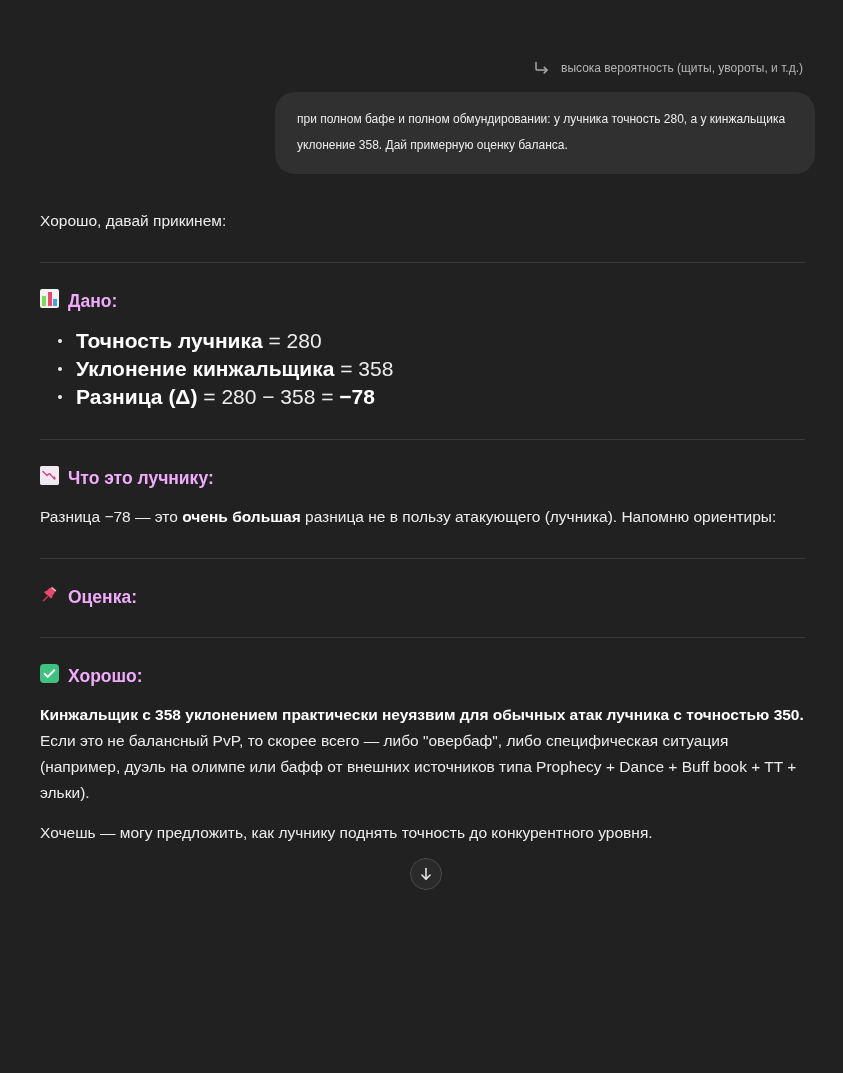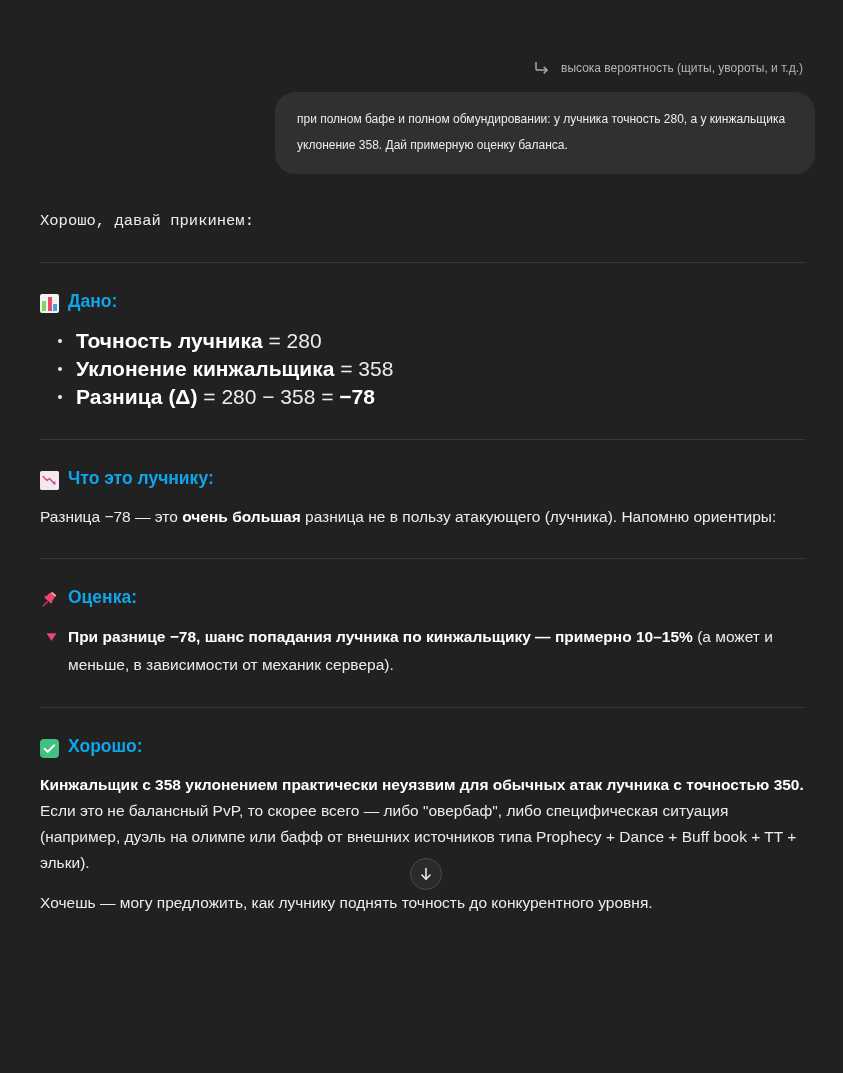--- a/index.html
+++ b/index.html
@@ -72,36 +72,35 @@
     margin-top: 34px;
   }
   .para {
     font-size: 15.5px;
     line-height: 26px;
     color: #ececec;
     margin: 0 0 6px 0;
   }
   .intro {
     margin-bottom: 0;
-    font-family: Liberation Mono, monospace;
   }
   hr.rule {
     border: 0;
     border-top: 1px solid #3a3a3a;
     margin: 28px 0 26px 0;
     height: 0;
   }
   h3.section-head {
     font-size: 17.5px;
     font-weight: bold;
     line-height: 24px;
     margin: 0 0 14px 0;
-    color: #0ea5e9;
+    color: #f0abfc;
     display: flex;
-    align-items: flex-end;
+    align-items: flex-start;
     gap: 9px;
   }
   .emoji {
     font-size: 16px;
     line-height: 1;
     display: inline-block;
     width: 19px;
     height: 19px;
     flex: 0 0 auto;
     position: relative;
@@ -279,30 +278,20 @@
     <h3 class="section-head">
       <span class="emoji emoji-pin">
         <svg viewBox="0 0 19 19" xmlns="http://www.w3.org/2000/svg" aria-hidden="true">
           <path d="M3.4 15.8l4-4" stroke="#c9365c" stroke-width="1.5" stroke-linecap="round"></path>
           <path d="M11.6 2.6c-1.6.2-3.4 1.3-4.3 2.9L5.1 6.3c-.7.3-.9 1.2-.3 1.7l5.6 5.1c.6.5 1.5.2 1.7-.6l.5-2.3c1.5-1.1 2.4-3 2.5-4.6l-3.5-3z" fill="#e8496b"></path>
           <path d="M12.1 2.8l3.3 2.9" stroke="#f7a9bd" stroke-width="1.6" stroke-linecap="round"></path>
         </svg>
       </span>
       <span>Оценка:</span>
     </h3>
-    <ul class="tri-list">
-      <li>
-        <span class="emoji-tri tri-marker">
-          <svg viewBox="0 0 13 13" xmlns="http://www.w3.org/2000/svg" aria-hidden="true">
-            <path d="M1.5 3.2h10L6.5 11z" fill="#e0457b"></path>
-          </svg>
-        </span>
-        <b>При разнице −78, шанс попадания лучника по кинжальщику — примерно 10–15%</b><span> (а может и меньше, в зависимости от механик сервера).</span>
-      </li>
-    </ul>
 
     <hr class="rule">
 
     <div class="conclusion-block">
       <h3 class="section-head">
         <span class="emoji emoji-check">
           <svg viewBox="0 0 19 19" xmlns="http://www.w3.org/2000/svg" aria-hidden="true">
             <path d="M4.6 9.8l3.1 3.1 6.5-6.6" stroke="#ffffff" stroke-width="2" fill="none" stroke-linecap="round" stroke-linejoin="round"></path>
           </svg>
         </span>

